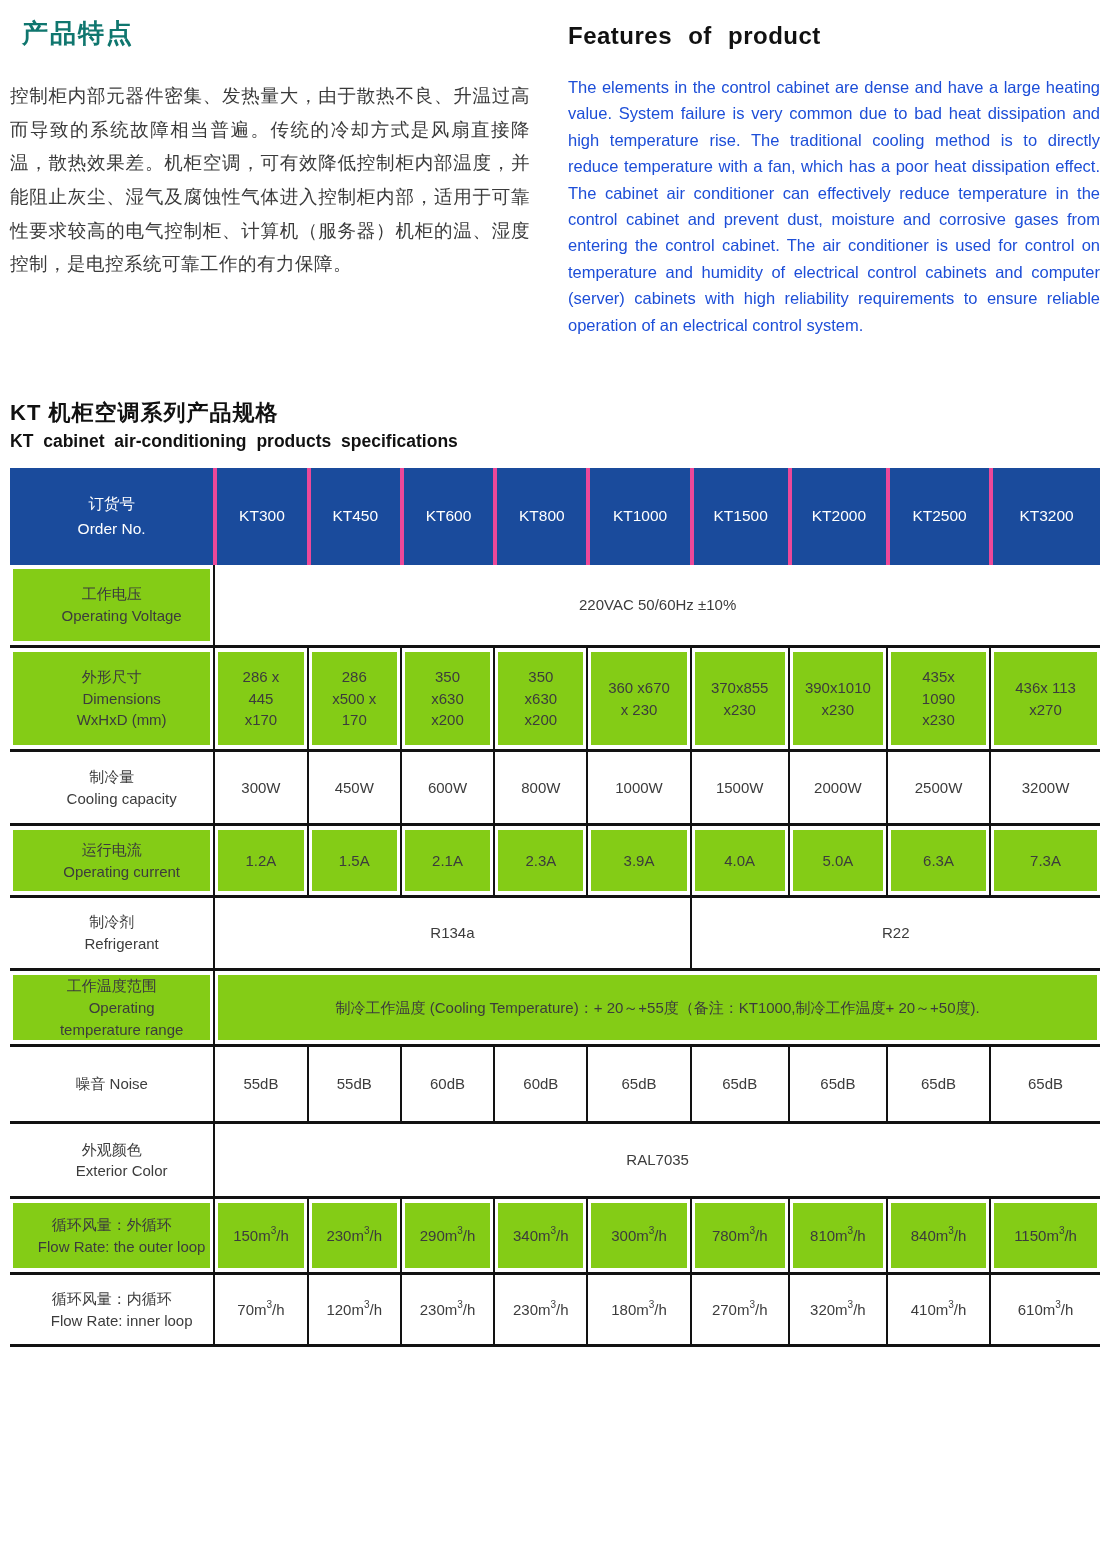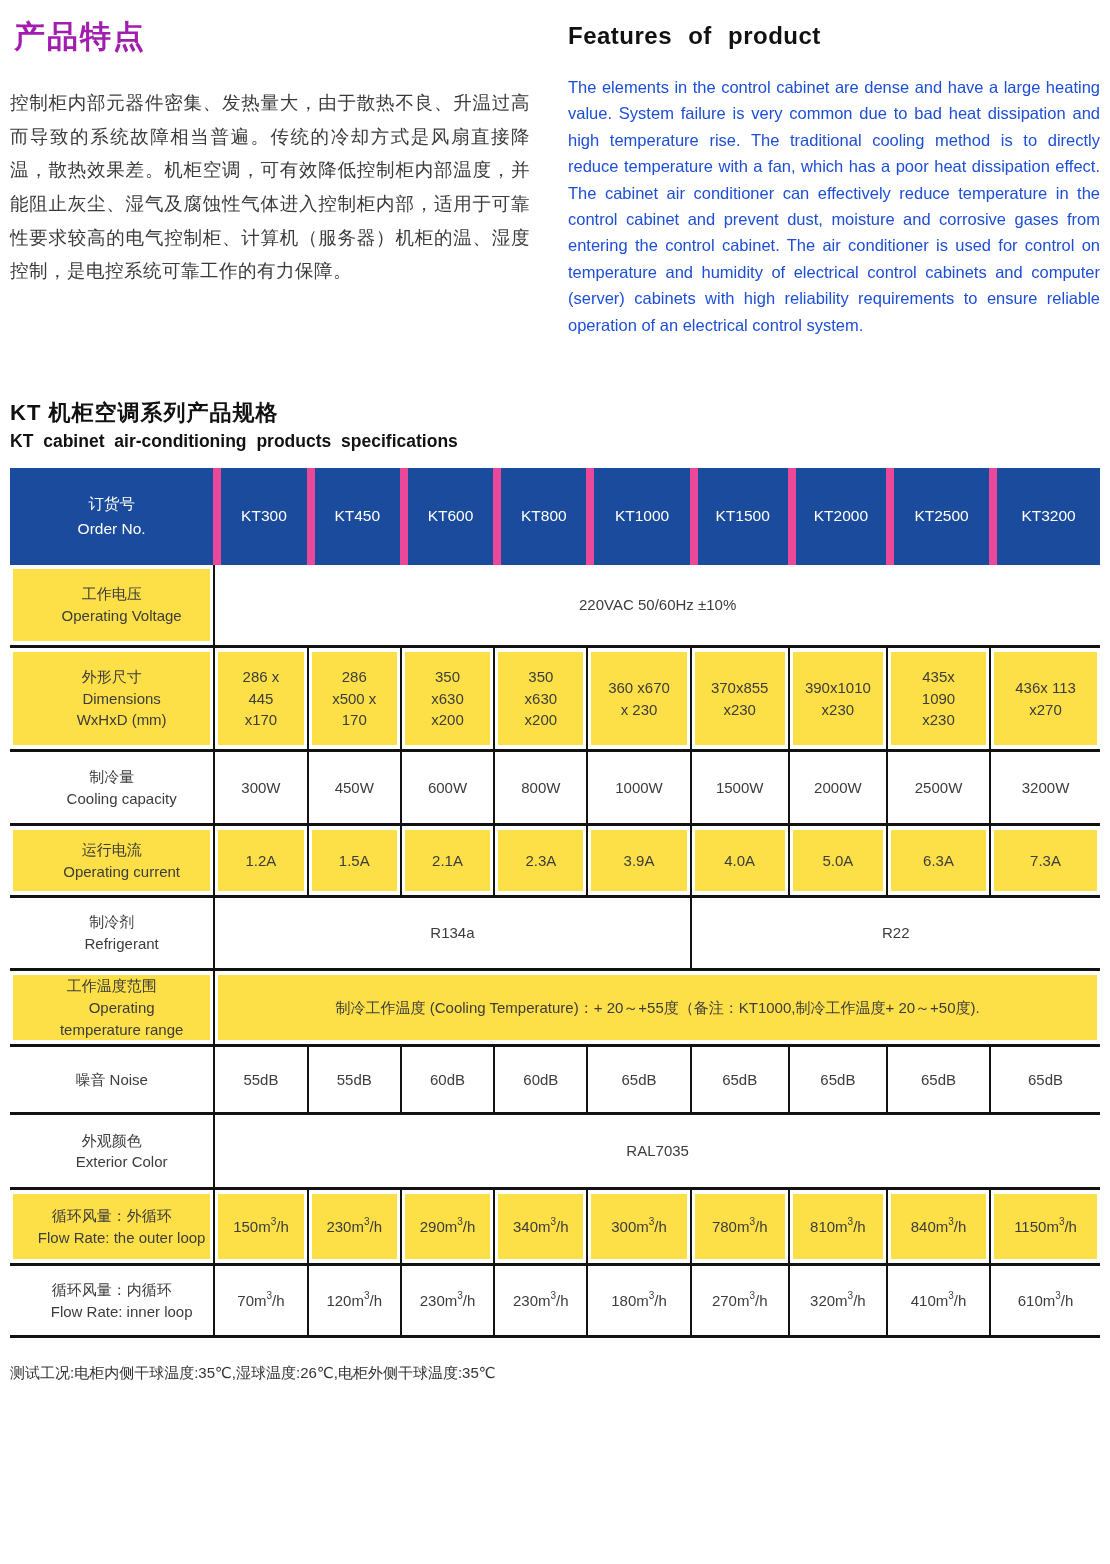--- a/index.html
+++ b/index.html
@@ -9,22 +9,22 @@
     font-family:"Liberation Sans","DejaVu Sans",sans-serif;
     color:#3c3c3c;
   }
   .page { width:1110px; padding:10px 10px 6px 10px; position:relative; }
 
   
   .intro { display:flex; gap:38px; min-height:372px; }
   .col-zh { width:520px; flex:0 0 520px; }
   .col-en { flex:1; padding-top:4px; }
   .title-zh {
-    font-size:31px; font-weight:800; color:#a21caf; letter-spacing:2px;
-    margin:6px 0 28px 4px;
+    font-size:26px; font-weight:800; color:#0f766e; letter-spacing:2px;
+    margin:6px 0 28px 12px;
   }
   .body-zh {
     font-size:18.5px; line-height:1.82; color:#3a3a3a;
     text-align:justify; letter-spacing:0.5px;
   }
   .title-en {
     font-size:24px; font-weight:700; color:#111; word-spacing:9px;
     margin:8px 0 24px 0; letter-spacing:0.5px;
   }
   .body-en {
@@ -42,40 +42,40 @@
   }
   .spec th, .spec td {
     text-align:center; vertical-align:middle;
     font-size:15px; color:#3c3c3c; line-height:1.45;
     overflow:hidden;
   }
   .spec thead th {
     background:#1a4b9c; color:#fff; height:97px;
     font-size:15.5px; font-weight:400;
   }
-  .spec thead th + th { border-left:8px solid #ec4899; }
+  .spec thead th + th { border-left:4px solid #ec4899; }
   .spec thead th .h2l { line-height:1.6; }
 
   
   .spec tbody td + td { border-left:2px solid #121212; }
   
   .spec tbody tr + tr td { border-top:3px solid #121212; }
   .spec tbody tr:last-child td { border-bottom:3px solid #121212; }
 
   
-  td.g { background:#fde047; background-clip:content-box; padding:4px 3px; }
+  td.g { background:#84cc16; background-clip:content-box; padding:4px 3px; }
 
   
   tr.r-voltage td { height:80px; }
   tr.r-dims td    { height:104px; }
   tr.r-cool td    { height:74px; }
   tr.r-curr td    { height:72px; }
   tr.r-refr td    { height:73px; }
   tr.r-temp td    { height:76px; }
-  tr.r-noise td   { height:68px; }
+  tr.r-noise td   { height:77px; }
   tr.r-weight td  { height:77px; }
   tr.r-color td   { height:75px; }
   tr.r-outer td   { height:76px; }
   tr.r-inner td   { height:75px; }
 
   .pre { white-space:pre-line; }
   .lbl .zh { font-size:15px; }
   .lbl .en { font-size:15px;margin-left:20px; }
   sup { font-size:10px; position:relative; top:-1px; line-height:0; }
 
@@ -277,16 +277,15 @@
         <td class="supify">270m<sup>3</sup>/h</td>
         <td class="supify">320m<sup>3</sup>/h</td>
         <td class="supify">410m<sup>3</sup>/h</td>
         <td class="supify">610m<sup>3</sup>/h</td>
       </tr>
 
     </tbody>
   </table>
 
   <div class="footnote">
-    <div class="fn-zh">测试工况:电柜内侧干球温度:35℃,湿球温度:26℃,电柜外侧干球温度:35℃</div>
   </div>
 
 </div>
 
 </body></html>

